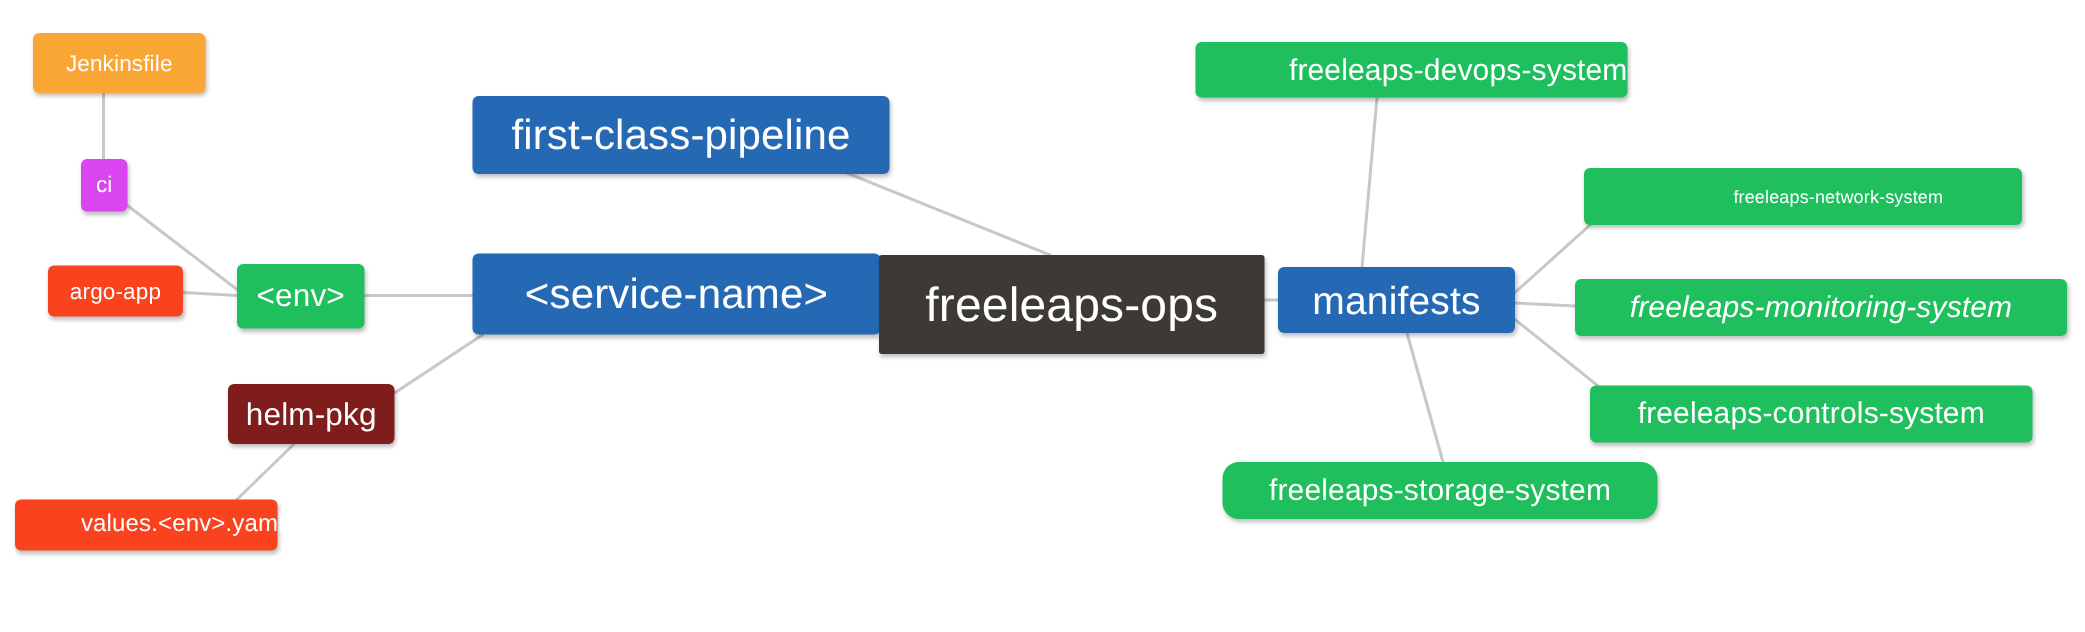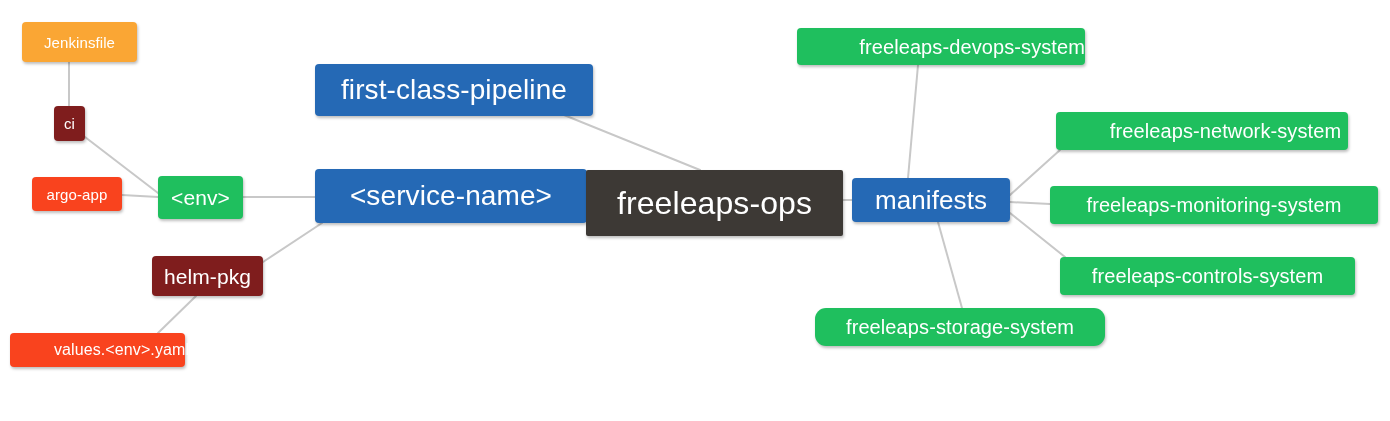--- a/index.html
+++ b/index.html
@@ -66,21 +66,21 @@
       <line x1="918" y1="65" x2="908" y2="178" stroke="#c8c8c8" stroke-width="2" stroke-linecap="round"></line>
       <line x1="1060" y1="150" x2="1010" y2="195" stroke="#c8c8c8" stroke-width="2" stroke-linecap="round"></line>
       <line x1="1050" y1="204" x2="1010" y2="202" stroke="#c8c8c8" stroke-width="2" stroke-linecap="round"></line>
       <line x1="1065" y1="257" x2="1010" y2="213" stroke="#c8c8c8" stroke-width="2" stroke-linecap="round"></line>
       <line x1="962" y1="308" x2="938" y2="222" stroke="#c8c8c8" stroke-width="2" stroke-linecap="round"></line>
     </svg>
   <div id="node-layer">
       <div class="mm-node" style="left: 22px; top: 22px; width: 115px; height: 40px; background: rgb(250, 166, 52); font-size: 15px; color: rgb(255, 255, 255);">
         <span class="mm-label">Jenkinsfile</span>
       </div>
-      <div class="mm-node" style="left: 54px; top: 106px; width: 31px; height: 35px; background: #7f1d1d; font-size: 15px; color: rgb(255, 255, 255);">
+      <div class="mm-node" style="left: 54px; top: 106px; width: 31px; height: 35px; background: #d946ef; font-size: 15px; color: rgb(255, 255, 255);">
         <span class="mm-label">ci</span>
       </div>
       <div class="mm-node" style="left: 32px; top: 177px; width: 90px; height: 34px; background: rgb(249, 67, 30); font-size: 15px; color: rgb(255, 255, 255);">
         <span class="mm-label">argo-app</span>
       </div>
       <div class="mm-node" style="left: 158px; top: 176px; width: 85px; height: 43px; background: rgb(31, 191, 94); font-size: 21px; color: rgb(255, 255, 255); align-items: center;">
         <span class="mm-label">&lt;env&gt;</span>
       </div>
       <div class="mm-node" style="left: 152px; top: 256px; width: 111px; height: 40px; background: #7f1d1d; font-size: 21px; color: rgb(255, 255, 255);">
         <span class="mm-label">helm-pkg</span>
@@ -96,24 +96,24 @@
       </div>
       <div class="mm-node sharp" style="left: 586px; top: 170px; width: 257px; height: 66px; background: rgb(61, 57, 53); font-size: 32px; color: rgb(255, 255, 255);">
         <span class="mm-label">freeleaps-ops</span>
       </div>
       <div class="mm-node" style="left: 852px; top: 178px; width: 158px; height: 44px; background: rgb(37, 105, 181); font-size: 26px; color: rgb(255, 255, 255);">
         <span class="mm-label">manifests</span>
       </div>
       <div class="mm-node" style="left: 797px; top: 28px; width: 288px; height: 37px; background: rgb(31, 191, 94); font-size: 20px; color: rgb(255, 255, 255); justify-content: flex-end;">
         <span class="mm-label">freeleaps-devops-system</span>
       </div>
-      <div class="mm-node" style="left: 1056px; top: 112px; width: 292px; height: 38px; background: rgb(31, 191, 94); font-size: 20px; color: rgb(255, 255, 255); padding-left: 47px;">
+      <div class="mm-node" style="left: 1056px; top: 112px; width: 292px; height: 38px; background: rgb(31, 191, 94); font-size: 12px; color: rgb(255, 255, 255); padding-left: 47px;">
         <span class="mm-label">freeleaps-network-system</span>
       </div>
-      <div class="mm-node" style="left: 1050px; top: 186px; width: 328px; height: 38px; background: rgb(31, 191, 94); font-size: 20px; color: rgb(255, 255, 255);">
+      <div class="mm-node" style="left: 1050px; top: 186px; width: 328px; height: 38px; background: rgb(31, 191, 94); font-size: 20px; color: rgb(255, 255, 255); font-style: italic;">
         <span class="mm-label">freeleaps-monitoring-system</span>
       </div>
       <div class="mm-node" style="left: 1060px; top: 257px; width: 295px; height: 38px; background: rgb(31, 191, 94); font-size: 20px; color: rgb(255, 255, 255);">
         <span class="mm-label">freeleaps-controls-system</span>
       </div>
       <div class="mm-node" style="left: 815px; top: 308px; width: 290px; height: 38px; background: rgb(31, 191, 94); font-size: 20px; color: rgb(255, 255, 255); border-radius: 11px;">
         <span class="mm-label">freeleaps-storage-system</span>
       </div>
     </div>
 </div>

